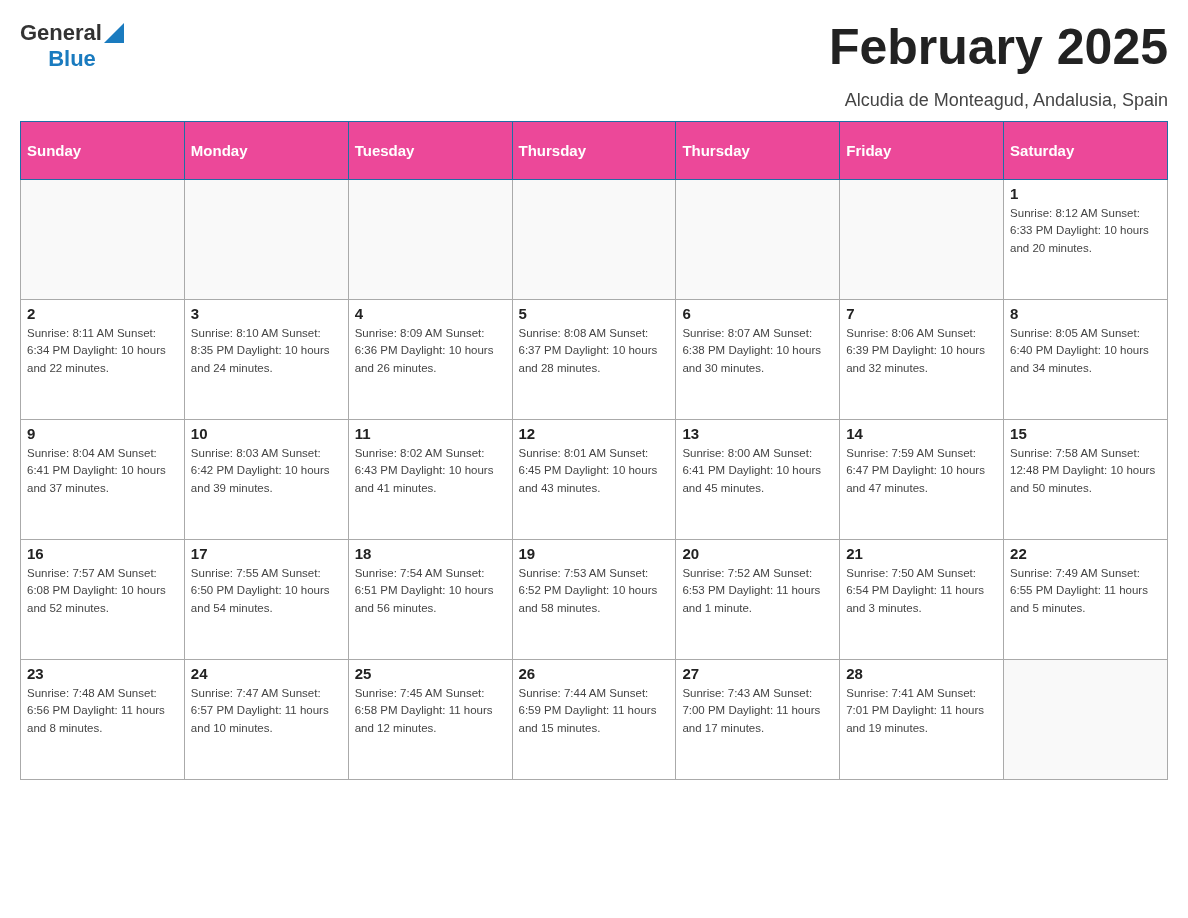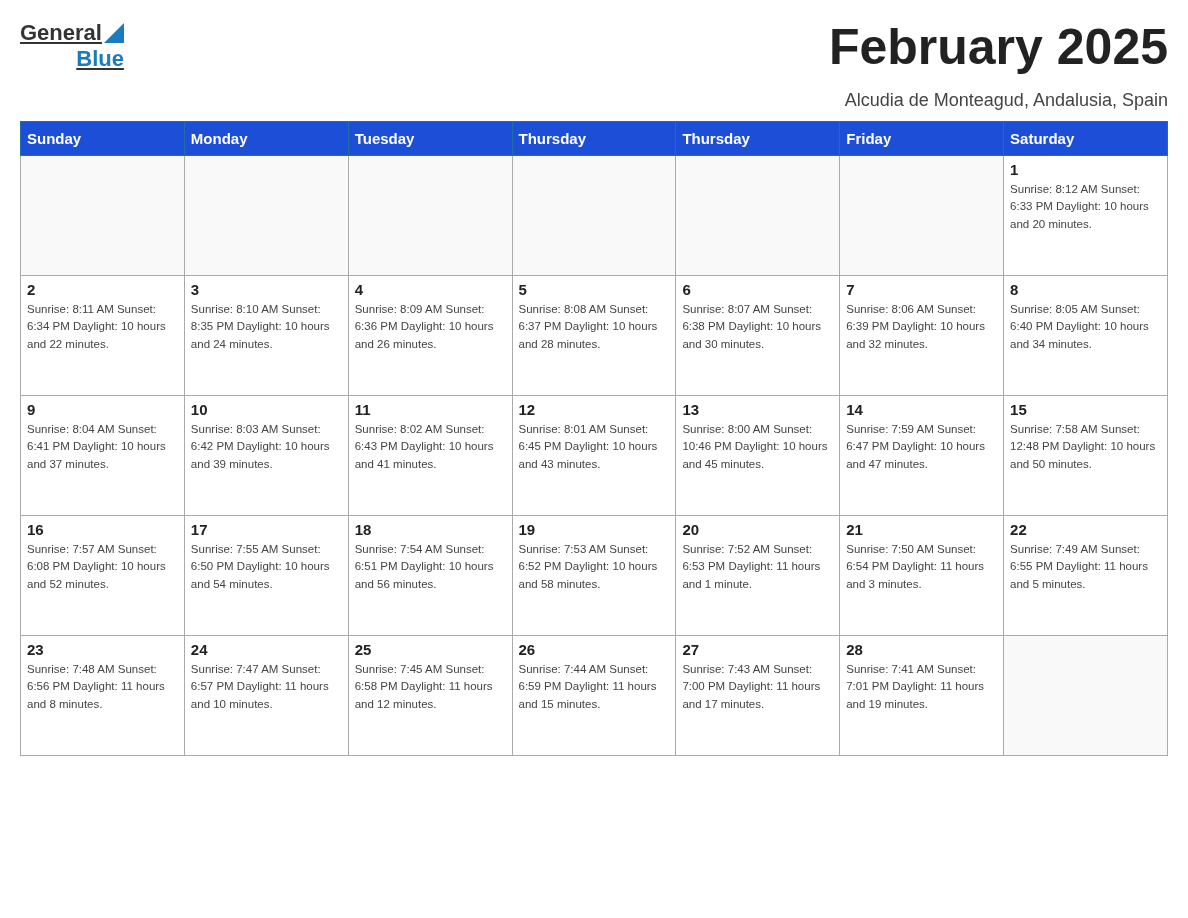--- a/index.html
+++ b/index.html
@@ -47,25 +47,25 @@
       font-size: 18px;
       color: #444;
       margin-top: 15px;
     }
     .calendar-table {
       width: 100%;
       border-collapse: collapse;
       table-layout: fixed;
     }
     .calendar-table th {
-      background-color: #1d4ed8;
+      background-color: #ec4899;
       color: #fff;
       font-size: 15px;
       font-weight: bold;
-      padding: 8px 6px;
+      padding: 20px 6px;
       text-align: left;
       border: 1px solid #1e6fa5;
     }
     .calendar-table td {
       vertical-align: top;
       border: 1px solid #aaa;
       padding: 5px 6px;
       font-size: 12px;
       color: #333;
       height: 120px;
@@ -81,22 +81,21 @@
       margin-bottom: 3px;
     }
     .day-info {
       font-size: 11.5px;
       line-height: 1.5;
       color: #444;
     }
     .logo-wrapper {
       display: flex;
       flex-direction: column;
-      align-items: flex-end;
-      text-decoration: underline;
+      align-items: center;
     }
     .logo-row {
       display: flex;
       align-items: center;
     }
   </style>
 </head>
 <body>
 
 <div class="page-wrapper">
@@ -209,21 +208,21 @@
           </td>
           <td>
             <span class="day-number">12</span>
             <div class="day-info">Sunrise: 8:01 AM
 Sunset: 6:45 PM
 Daylight: 10 hours and 43 minutes.</div>
           </td>
           <td>
             <span class="day-number">13</span>
             <div class="day-info">Sunrise: 8:00 AM
-Sunset: 10:46 PM
+Sunset: 6:41 PM
 Daylight: 10 hours and 45 minutes.</div>
           </td>
           <td>
             <span class="day-number">14</span>
             <div class="day-info">Sunrise: 7:59 AM
 Sunset: 6:47 PM
 Daylight: 10 hours and 47 minutes.</div>
           </td>
           <td>
             <span class="day-number">15</span>

